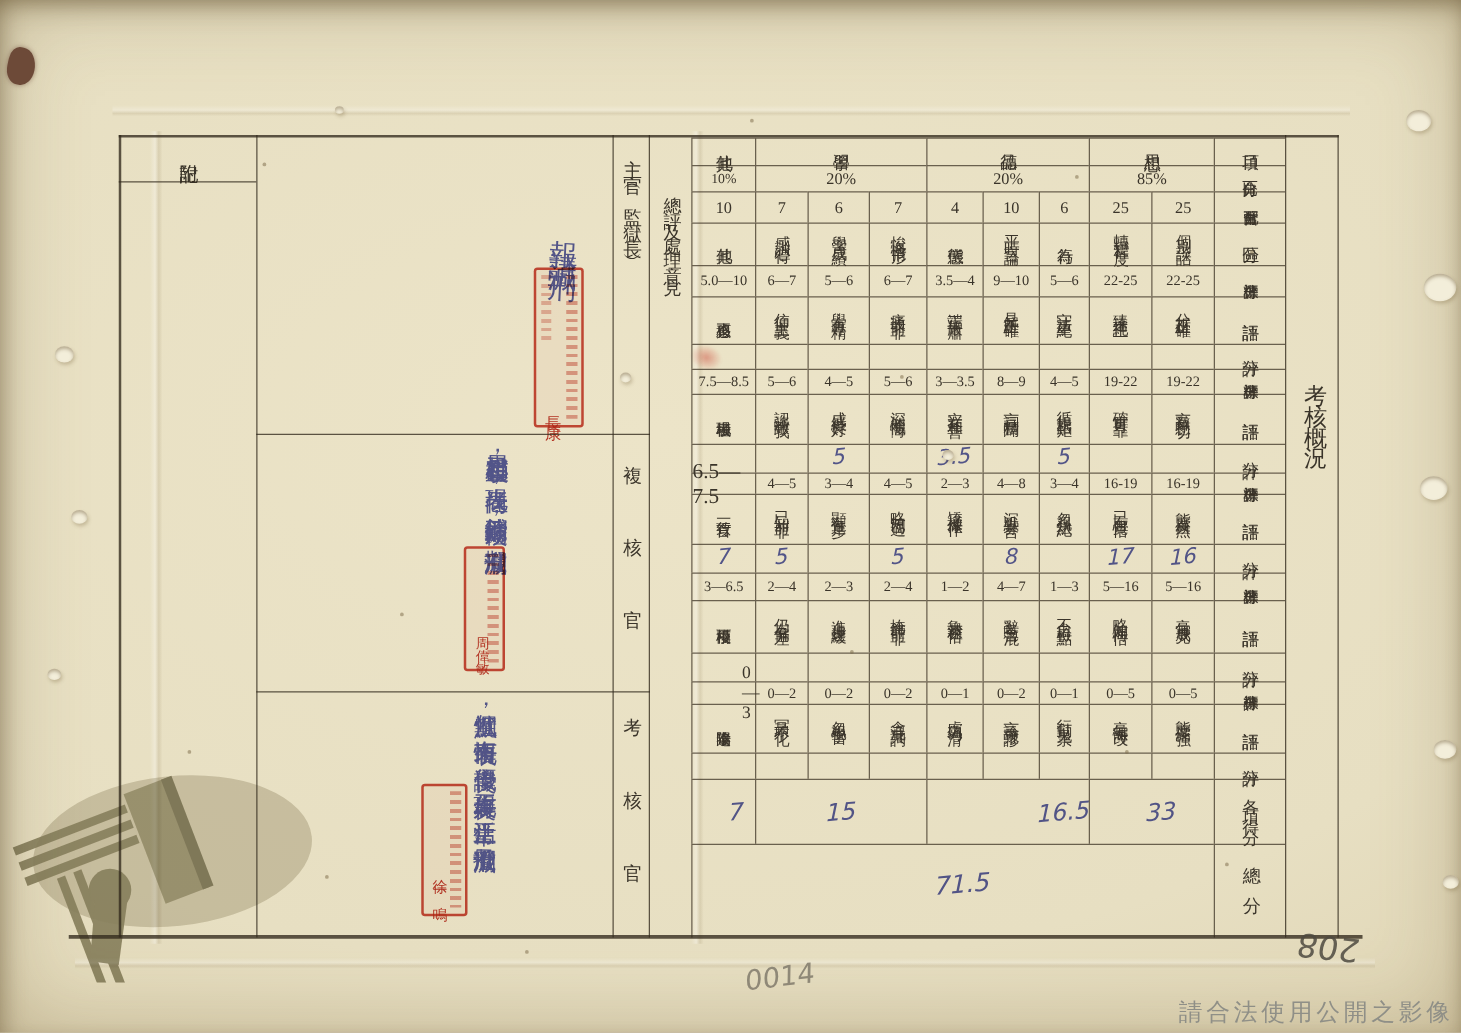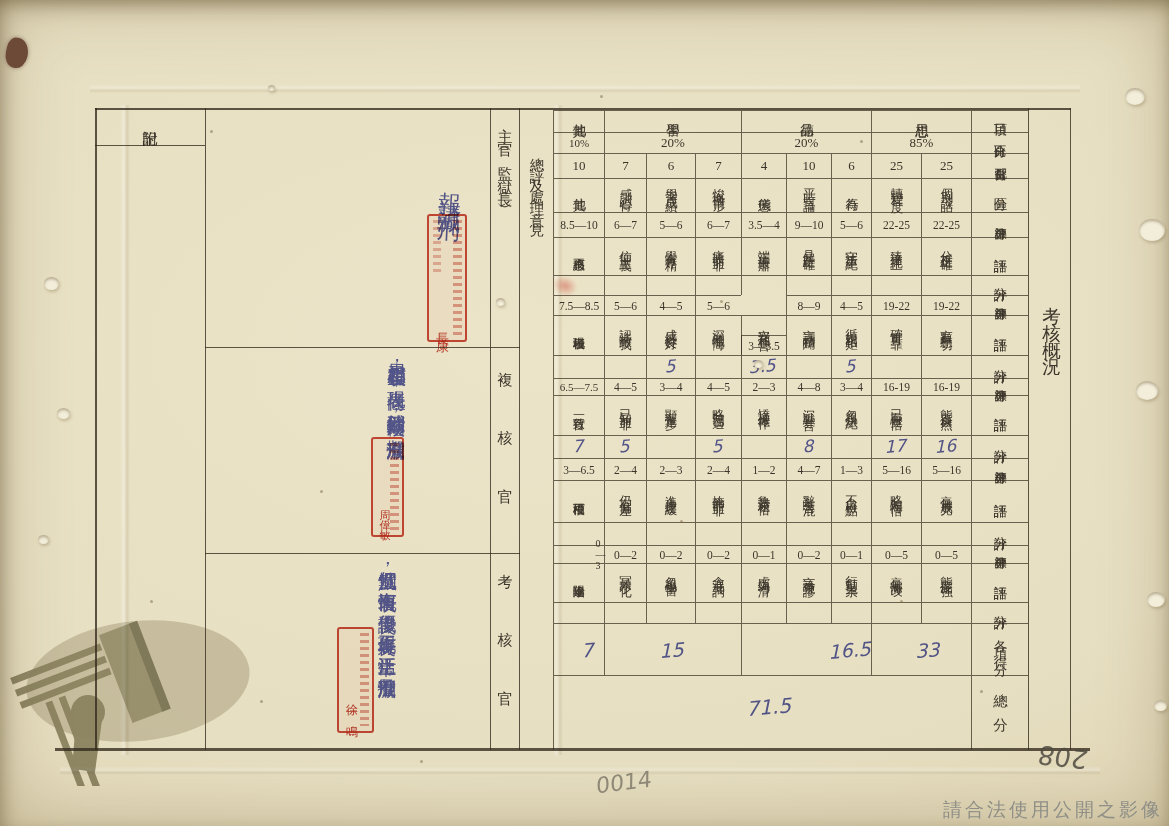--- a/index.html
+++ b/index.html
@@ -194,21 +194,21 @@
     <div class="cell" style="left: 921px; top: 178px; width: 50px; height: 34px;">
       <span class="v2" style="font-size: 12.5px; height: 35px; line-height: 21px; letter-spacing: 4px;">個別談話</span>
     </div>
     <div class="cell" style="left: 971px; top: 153px; width: 57px; height: 25px;">
       <span class="v1" style="font-size: 12px; height: 15px; line-height: 13.5px;">百分配當</span>
     </div>
     <div class="cell" style="left: 971px; top: 178px; width: 57px; height: 34px;">
       <span class="v1" style="font-size: 13.5px; height: 16.5px; line-height: 28px;">區分</span>
     </div>
     <div class="cell" style="left: 553px; top: 212px; width: 51px; height: 25px;">
-      <span style="font-size: 11.5px;">8.5—10</span>
+      <span style="font-size: 11.5px;">5.0—10</span>
     </div>
     <div class="cell" style="left: 553px; top: 237px; width: 51px; height: 38px;">
       <span class="v1" style="font-size: 12px; height: 15px; line-height: 12px;">忠貞不移</span>
     </div>
     <div class="cell" style="left: 553px; top: 275px; width: 51px; height: 20px;"></div>
     <div class="cell" style="left: 604px; top: 212px; width: 42px; height: 25px;">
       <span style="font-size: 11.5px;">6—7</span>
     </div>
     <div class="cell" style="left: 604px; top: 237px; width: 42px; height: 38px;">
       <span class="v2" style="font-size: 12.5px; height: 34px; line-height: 20px; letter-spacing: 3px;">信仰主義</span>
@@ -295,21 +295,21 @@
     <div class="cell" style="left: 646px; top: 355px; width: 49px; height: 23px;">
       <span class="hnum" style="font-size: 17px; position: relative; left: 0px; top: -1px;">5</span>
     </div>
     <div class="cell" style="left: 695px; top: 295px; width: 46px; height: 20px;">
       <span style="font-size: 11.5px;">5—6</span>
     </div>
     <div class="cell" style="left: 695px; top: 315px; width: 46px; height: 40px;">
       <span class="v2" style="font-size: 12.5px; height: 34px; line-height: 20px; letter-spacing: 3px;">深知懺悔</span>
     </div>
     <div class="cell" style="left: 695px; top: 355px; width: 46px; height: 23px;"></div>
-    <div class="cell" style="left: 741px; top: 295px; width: 45px; height: 20px; margin-top: 40px;">
+    <div class="cell" style="left: 741px; top: 295px; width: 45px; height: 20px;">
       <span style="font-size: 11.5px;">3—3.5</span>
     </div>
     <div class="cell" style="left: 741px; top: 315px; width: 45px; height: 40px;">
       <span class="v2" style="font-size: 12.5px; height: 34px; line-height: 20px; letter-spacing: 3px;">安祥和善</span>
     </div>
     <div class="cell" style="left: 741px; top: 355px; width: 45px; height: 23px;">
       <span class="hnum" style="font-size: 17px; position: relative; left: 0px; top: -1px;">3.5</span>
     </div>
     <div class="cell" style="left: 786px; top: 295px; width: 45px; height: 20px;">
       <span style="font-size: 11.5px;">8—9</span>
@@ -344,21 +344,21 @@
     <div class="cell" style="left: 971px; top: 295px; width: 57px; height: 20px;">
       <span class="v1" style="font-size: 12px; height: 15px; line-height: 13.5px;">評分標準</span>
     </div>
     <div class="cell" style="left: 971px; top: 315px; width: 57px; height: 40px;">
       <span class="v1" style="font-size: 13.5px; height: 16.5px; line-height: 28px;">評語</span>
     </div>
     <div class="cell" style="left: 971px; top: 355px; width: 57px; height: 23px;">
       <span class="v1" style="font-size: 13.5px; height: 16.5px; line-height: 28px;">評分</span>
     </div>
     <div class="cell" style="left: 553px; top: 378px; width: 51px; height: 17px;">
-      <span style="font-size: 11px; text-align: center;">6.5—7.5</span>
+      <span style="font-size: 17px;">6.5—7.5</span>
     </div>
     <div class="cell" style="left: 553px; top: 395px; width: 51px; height: 40px;">
       <span class="v1" style="font-size: 12px; height: 15px; line-height: 12px;">言行一致</span>
     </div>
     <div class="cell" style="left: 553px; top: 435px; width: 51px; height: 23px;">
       <span class="hnum" style="font-size: 17px; position: relative; left: 0px; top: -1px;">7</span>
     </div>
     <div class="cell" style="left: 604px; top: 378px; width: 42px; height: 17px;">
       <span style="font-size: 11.5px;">4—5</span>
     </div>
@@ -500,21 +500,21 @@
     <div class="cell" style="left: 971px; top: 458px; width: 57px; height: 22px;">
       <span class="v1" style="font-size: 12px; height: 15px; line-height: 13.5px;">評分標準</span>
     </div>
     <div class="cell" style="left: 971px; top: 480px; width: 57px; height: 42px;">
       <span class="v1" style="font-size: 13.5px; height: 16.5px; line-height: 28px;">評語</span>
     </div>
     <div class="cell" style="left: 971px; top: 522px; width: 57px; height: 23px;">
       <span class="v1" style="font-size: 13.5px; height: 16.5px; line-height: 28px;">評分</span>
     </div>
     <div class="cell" style="left: 553px; top: 545px; width: 51px; height: 18px;">
-      <span style="font-size: 10px; margin-left: 43px;">0—3</span>
+      <span style="font-size: 14px; margin-left: 43px;">0—3</span>
     </div>
     <div class="cell" style="left: 553px; top: 563px; width: 51px; height: 39px;">
       <span class="v1" style="font-size: 12px; height: 15px; line-height: 12px;">陽奉陰違</span>
     </div>
     <div class="cell" style="left: 553px; top: 602px; width: 51px; height: 21px;"></div>
     <div class="cell" style="left: 604px; top: 545px; width: 42px; height: 18px;">
       <span style="font-size: 11.5px;">0—2</span>
     </div>
     <div class="cell" style="left: 604px; top: 563px; width: 42px; height: 39px;">
       <span class="v2" style="font-size: 12.5px; height: 34px; line-height: 20px; letter-spacing: 3px;">冥頑不化</span>

